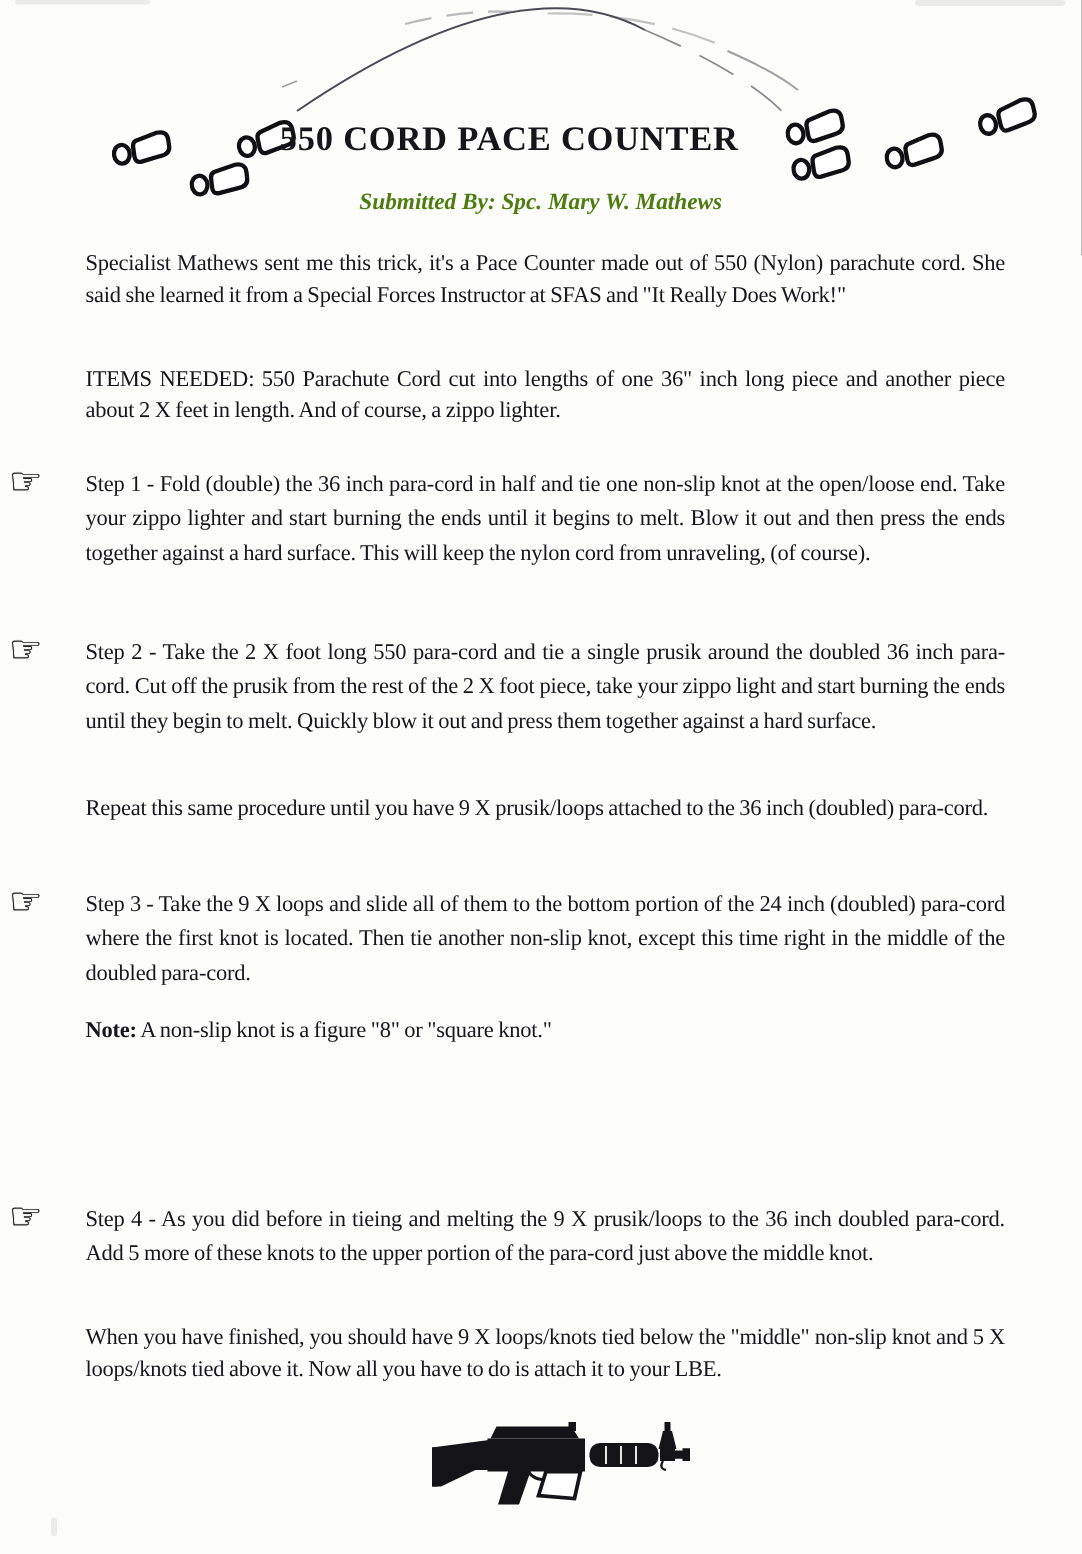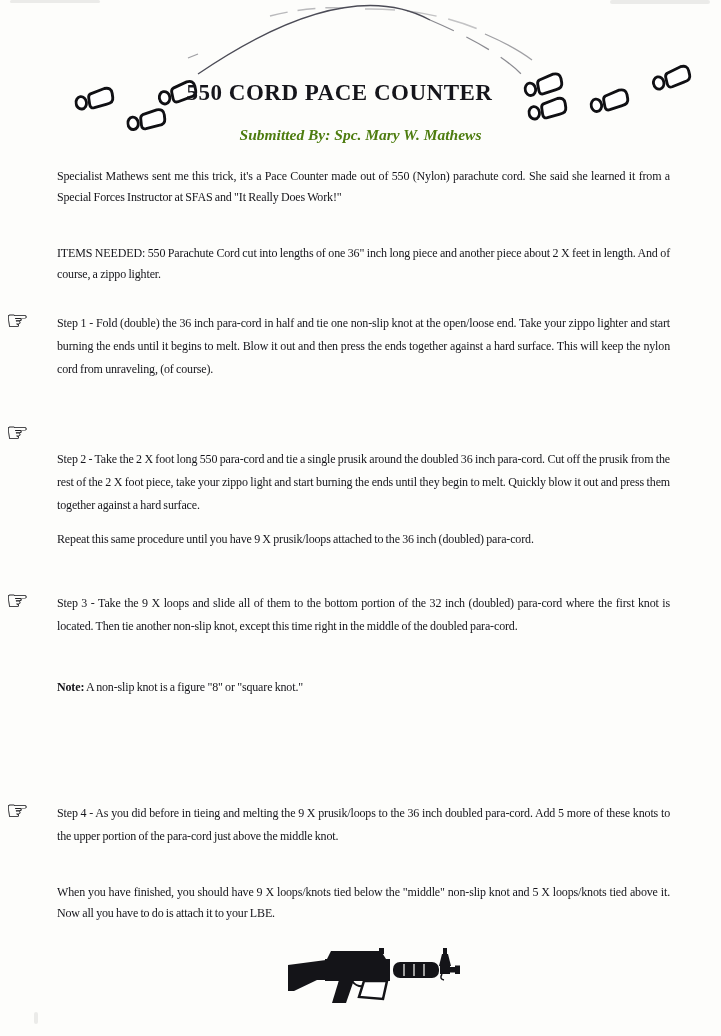--- a/index.html
+++ b/index.html
@@ -23,21 +23,21 @@
     letter-spacing:.5px;color:#15151b;
   }
   .subtitle{
     position:absolute;left:0;top:126px;width:721px;
     text-align:center;font-size:15.5px;font-style:italic;font-weight:bold;
     color:#4d7c0f;
   }
   
   .para{
     position:absolute;left:57px;width:613px;
-    font-size:12px;line-height:21px;text-align:justify;
+    font-size:15px;line-height:21px;text-align:justify;
     letter-spacing:-0.15px;word-spacing:-0.5px;color:#15151b;
     margin:0;
   }
   .para.step{line-height:23px;}
   .lead-italic{}
   .lead-bold{font-weight:bold;}
   .manicule{
     position:absolute;left:6px;width:42px;
     font-family:"DejaVu Sans", sans-serif;
     font-size:25px;line-height:25px;color:#101014;
@@ -112,26 +112,26 @@
   <div class="subtitle">Submitted By: Spc. Mary W. Mathews</div>
 
   <p class="para" style="top:166px">Specialist Mathews sent me this trick, it's a Pace Counter made out of 550 (Nylon) parachute cord.  She said she learned it from a Special Forces Instructor at SFAS and "It Really Does Work!"</p>
 
   <p class="para" style="top:243px"><span class="lead-italic">ITEMS NEEDED</span><span>:  550 Parachute Cord cut into lengths of one 36" inch long piece and another piece about 2 X feet in length.  And of course, a zippo lighter.</span></p>
 
   <span class="manicule" style="top:308px">☞</span>
   <p class="para step" style="top:312px">Step 1 - Fold (double) the 36 inch para-cord in half and tie one non-slip knot at the open/loose end.  Take your zippo lighter and start burning the ends until it begins to melt.  Blow it out and then press the ends together against a hard surface.  This will keep the nylon cord from unraveling, (of course).</p>
 
   <span class="manicule" style="top:420px">☞</span>
-  <p class="para step" style="top:448px">Step 2 - Take the 2 X foot long 550 para-cord and tie a single prusik around the doubled 36 inch para-cord.  Cut off the prusik from the rest of the 2 X foot piece, take your zippo light and start burning the ends until they begin to melt.  Quickly blow it out and press them together against a hard surface.</p>
+  <p class="para step" style="top:424px">Step 2 - Take the 2 X foot long 550 para-cord and tie a single prusik around the doubled 36 inch para-cord.  Cut off the prusik from the rest of the 2 X foot piece, take your zippo light and start burning the ends until they begin to melt.  Quickly blow it out and press them together against a hard surface.</p>
 
   <p class="para" style="top:529px">Repeat this same procedure until you have 9 X prusik/loops attached to the 36 inch (doubled) para-cord.</p>
 
   <span class="manicule" style="top:588px">☞</span>
-  <p class="para step" style="top:592px">Step 3 - Take the 9 X loops and slide all of them to the bottom portion of the 32 inch (doubled) para-cord where the first knot is located.  Then tie another non-slip knot, except this time right in the middle of the doubled para-cord.</p>
+  <p class="para step" style="top:592px">Step 3 - Take the 9 X loops and slide all of them to the bottom portion of the 24 inch (doubled) para-cord where the first knot is located.  Then tie another non-slip knot, except this time right in the middle of the doubled para-cord.</p>
 
   <p class="para" style="top:677px"><span class="lead-bold">Note:</span><span>  A non-slip knot is a figure "8" or "square knot."</span></p>
 
 
   <span class="manicule" style="top:798px">☞</span>
   <p class="para step" style="top:802px">Step 4 - As you did before in tieing and melting the 9 X prusik/loops to the 36 inch doubled para-cord.  Add 5 more of these knots to the upper portion of the para-cord just above the middle knot.</p>
 
   <p class="para" style="top:882px">When you have finished, you should have 9 X loops/knots tied below the "middle" non-slip knot and 5 X loops/knots tied above it.  Now all you have to do is attach it to your LBE.</p>
 
   <svg class="rifle" viewBox="0 0 174 62">

